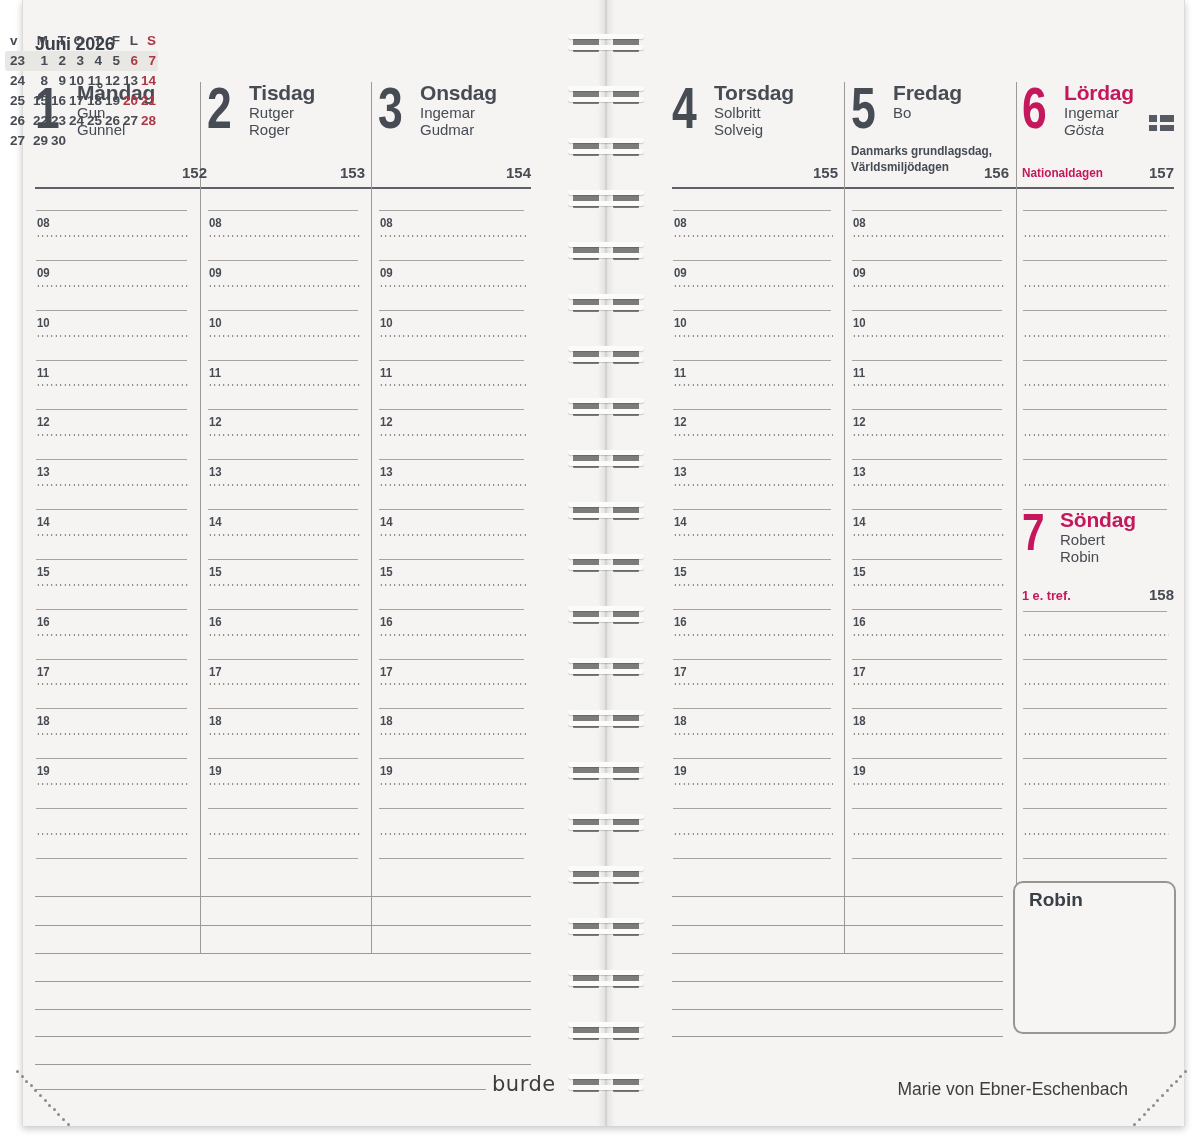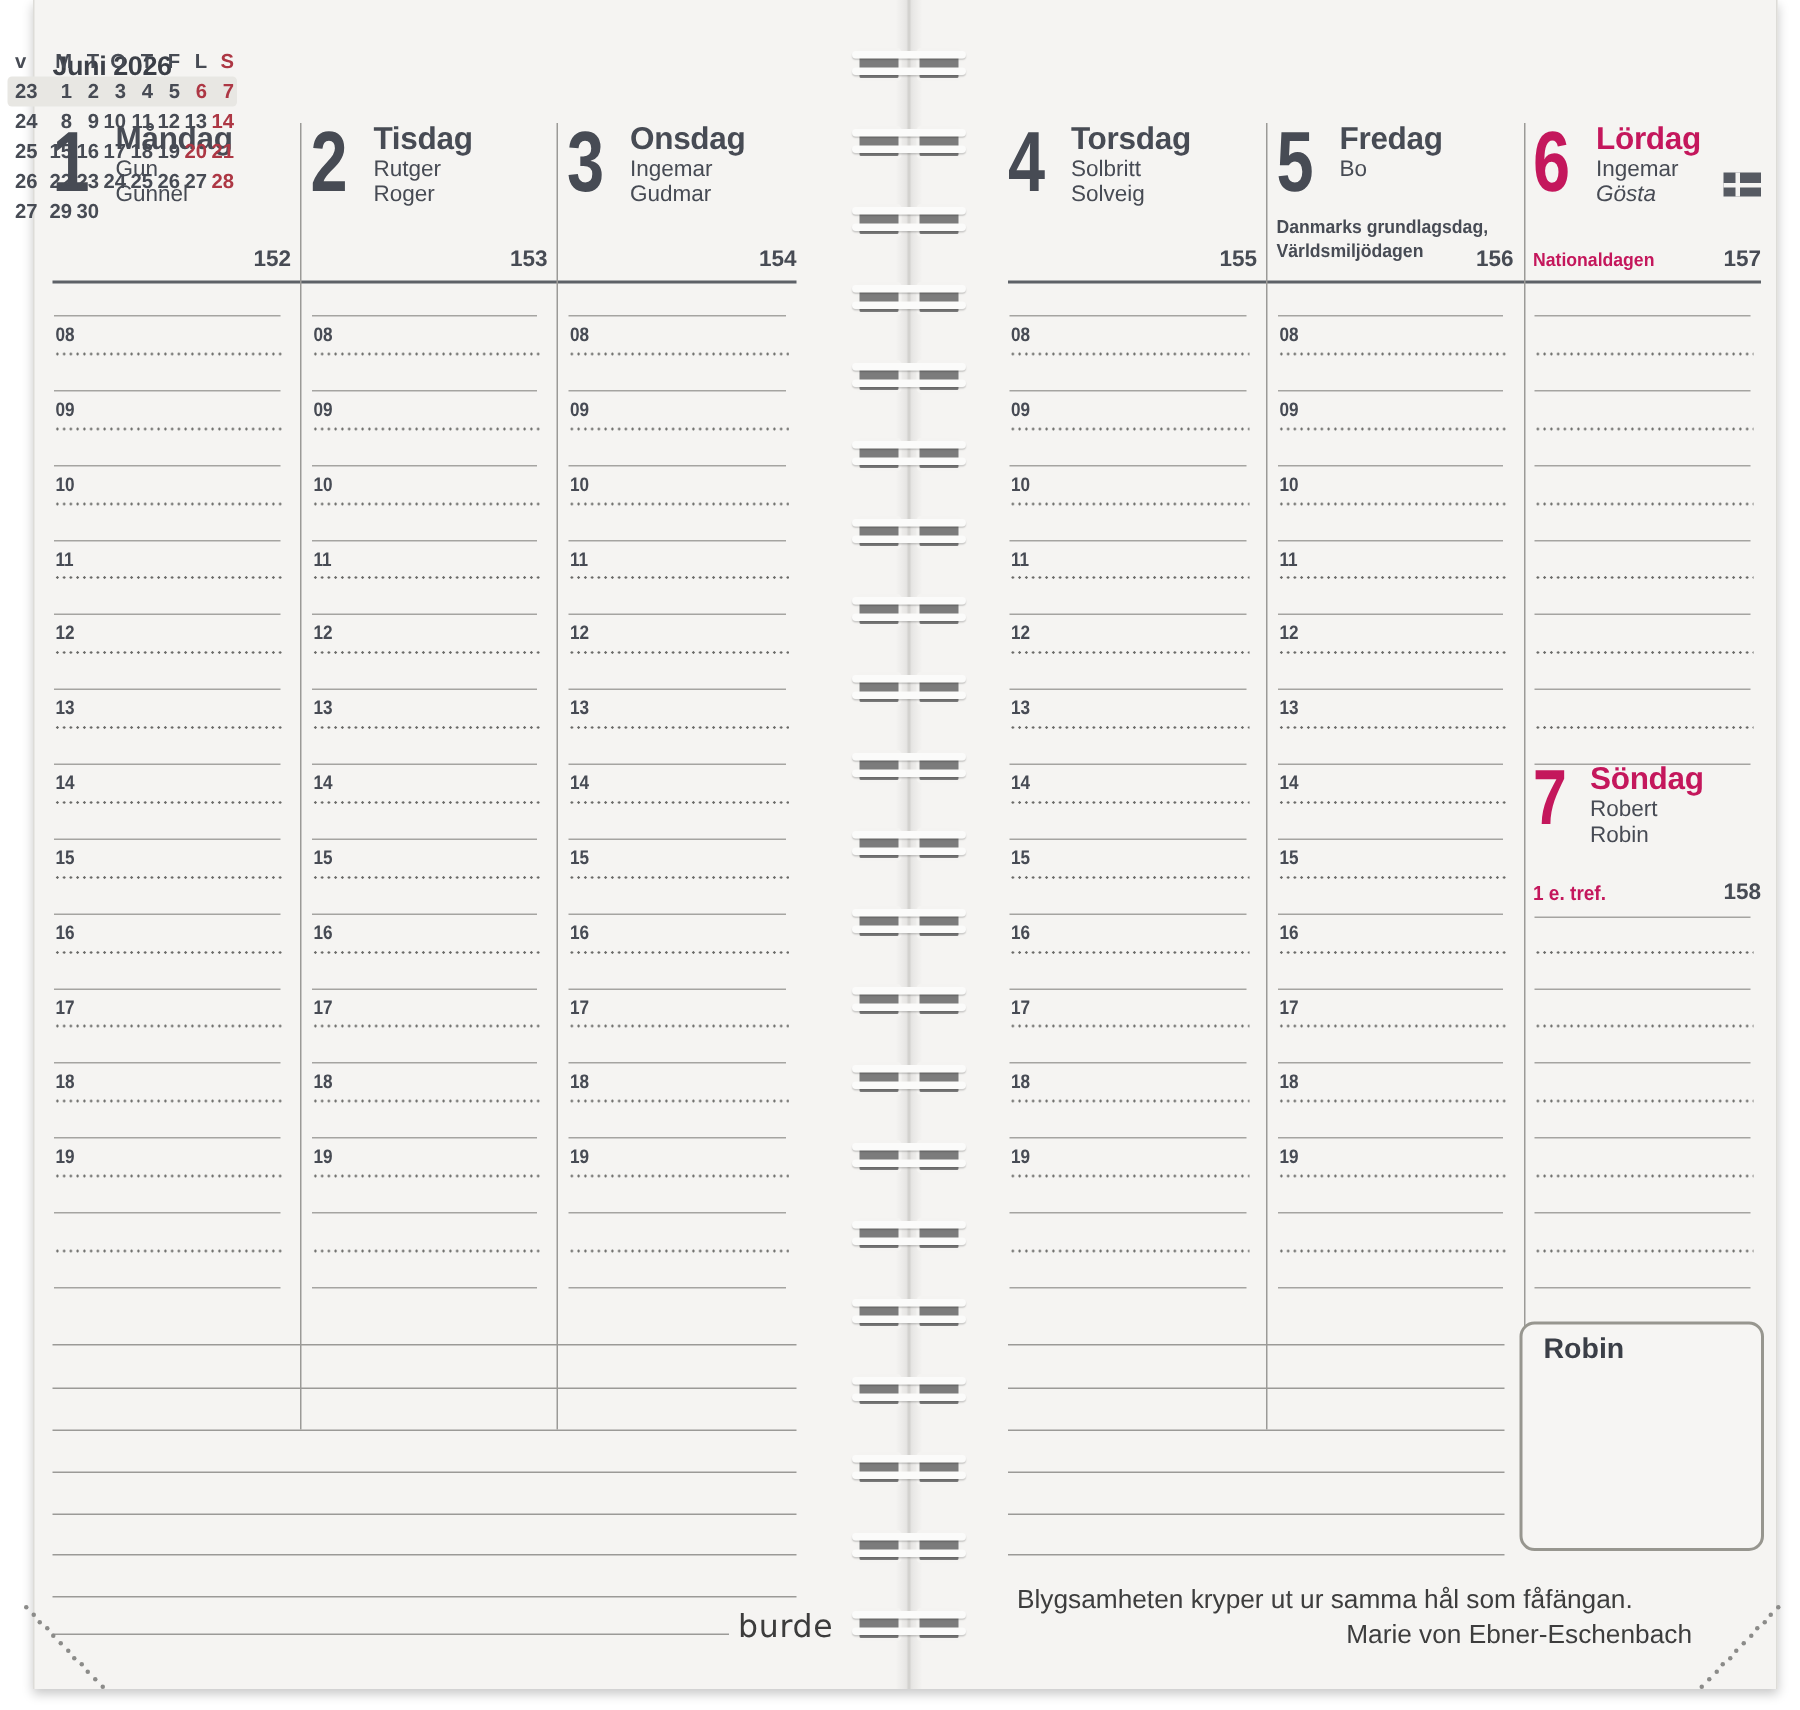--- a/index.html
+++ b/index.html
@@ -85,21 +85,21 @@
       <div class="hline head" style="left: 35px; top: 187px; width: 496px;"></div>
       <div class="hline head" style="left: 672px; top: 187px; width: 502px;"></div>
       <div class="vline" style="left: 200px; top: 82px; height: 871px;"></div>
       <div class="vline" style="left: 371px; top: 82px; height: 871px;"></div>
       <div class="vline" style="left: 844px; top: 82px; height: 871px;"></div>
       <div class="vline" style="left: 1016px; top: 82px; height: 871px;"></div>
       <div class="day-num" style="left: 35px; top: 80px;">1</div>
       <div class="day-name" style="left: 77px; top: 82px;">Måndag</div>
       <div class="nameday" style="left: 77px; top: 104px;">Gun</div>
       <div class="nameday" style="left: 77px; top: 121px;">Gunnel</div>
-      <div class="doy" style="left: 35px; top: 164px; width: 159px;">152</div>
+      <div class="doy" style="left: 48px; top: 164px; width: 159px;">152</div>
       <div class="hline" style="left: 36px; top: 210px; width: 151px;"></div>
       <div class="hr" style="left: 37px; top: 215px;">08</div>
       <div class="dotline" style="left: 36px; top: 235px; width: 153px;"></div>
       <div class="hline" style="left: 36px; top: 260px; width: 151px;"></div>
       <div class="hr" style="left: 37px; top: 265px;">09</div>
       <div class="dotline" style="left: 36px; top: 285px; width: 153px;"></div>
       <div class="hline" style="left: 36px; top: 310px; width: 151px;"></div>
       <div class="hr" style="left: 37px; top: 315px;">10</div>
       <div class="dotline" style="left: 36px; top: 335px; width: 153px;"></div>
       <div class="hline" style="left: 36px; top: 360px; width: 151px;"></div>
@@ -409,21 +409,20 @@
       <div class="mc-cell mc-week">27</div>
       <div class="mc-cell ">29</div>
       <div class="mc-cell ">30</div>
       <div class="mc-cell "></div>
       <div class="mc-cell "></div>
       <div class="mc-cell "></div>
       <div class="mc-cell "></div>
       <div class="mc-cell "></div>
     </div>
 
-  <div class="quote1">Blygsamheten kryper ut ur samma hål som fåfängan.</div>
   <div class="quote2">Marie von Ebner-Eschenbach</div>
   <div class="brand">burde</div>
 
   <div id="rings">
       <div class="ring" style="top: 30px;">
         <div class="hole l"></div>
         <div class="hole r"></div>
         <div class="wire t"></div>
         <div class="wire b"></div>
       </div>

